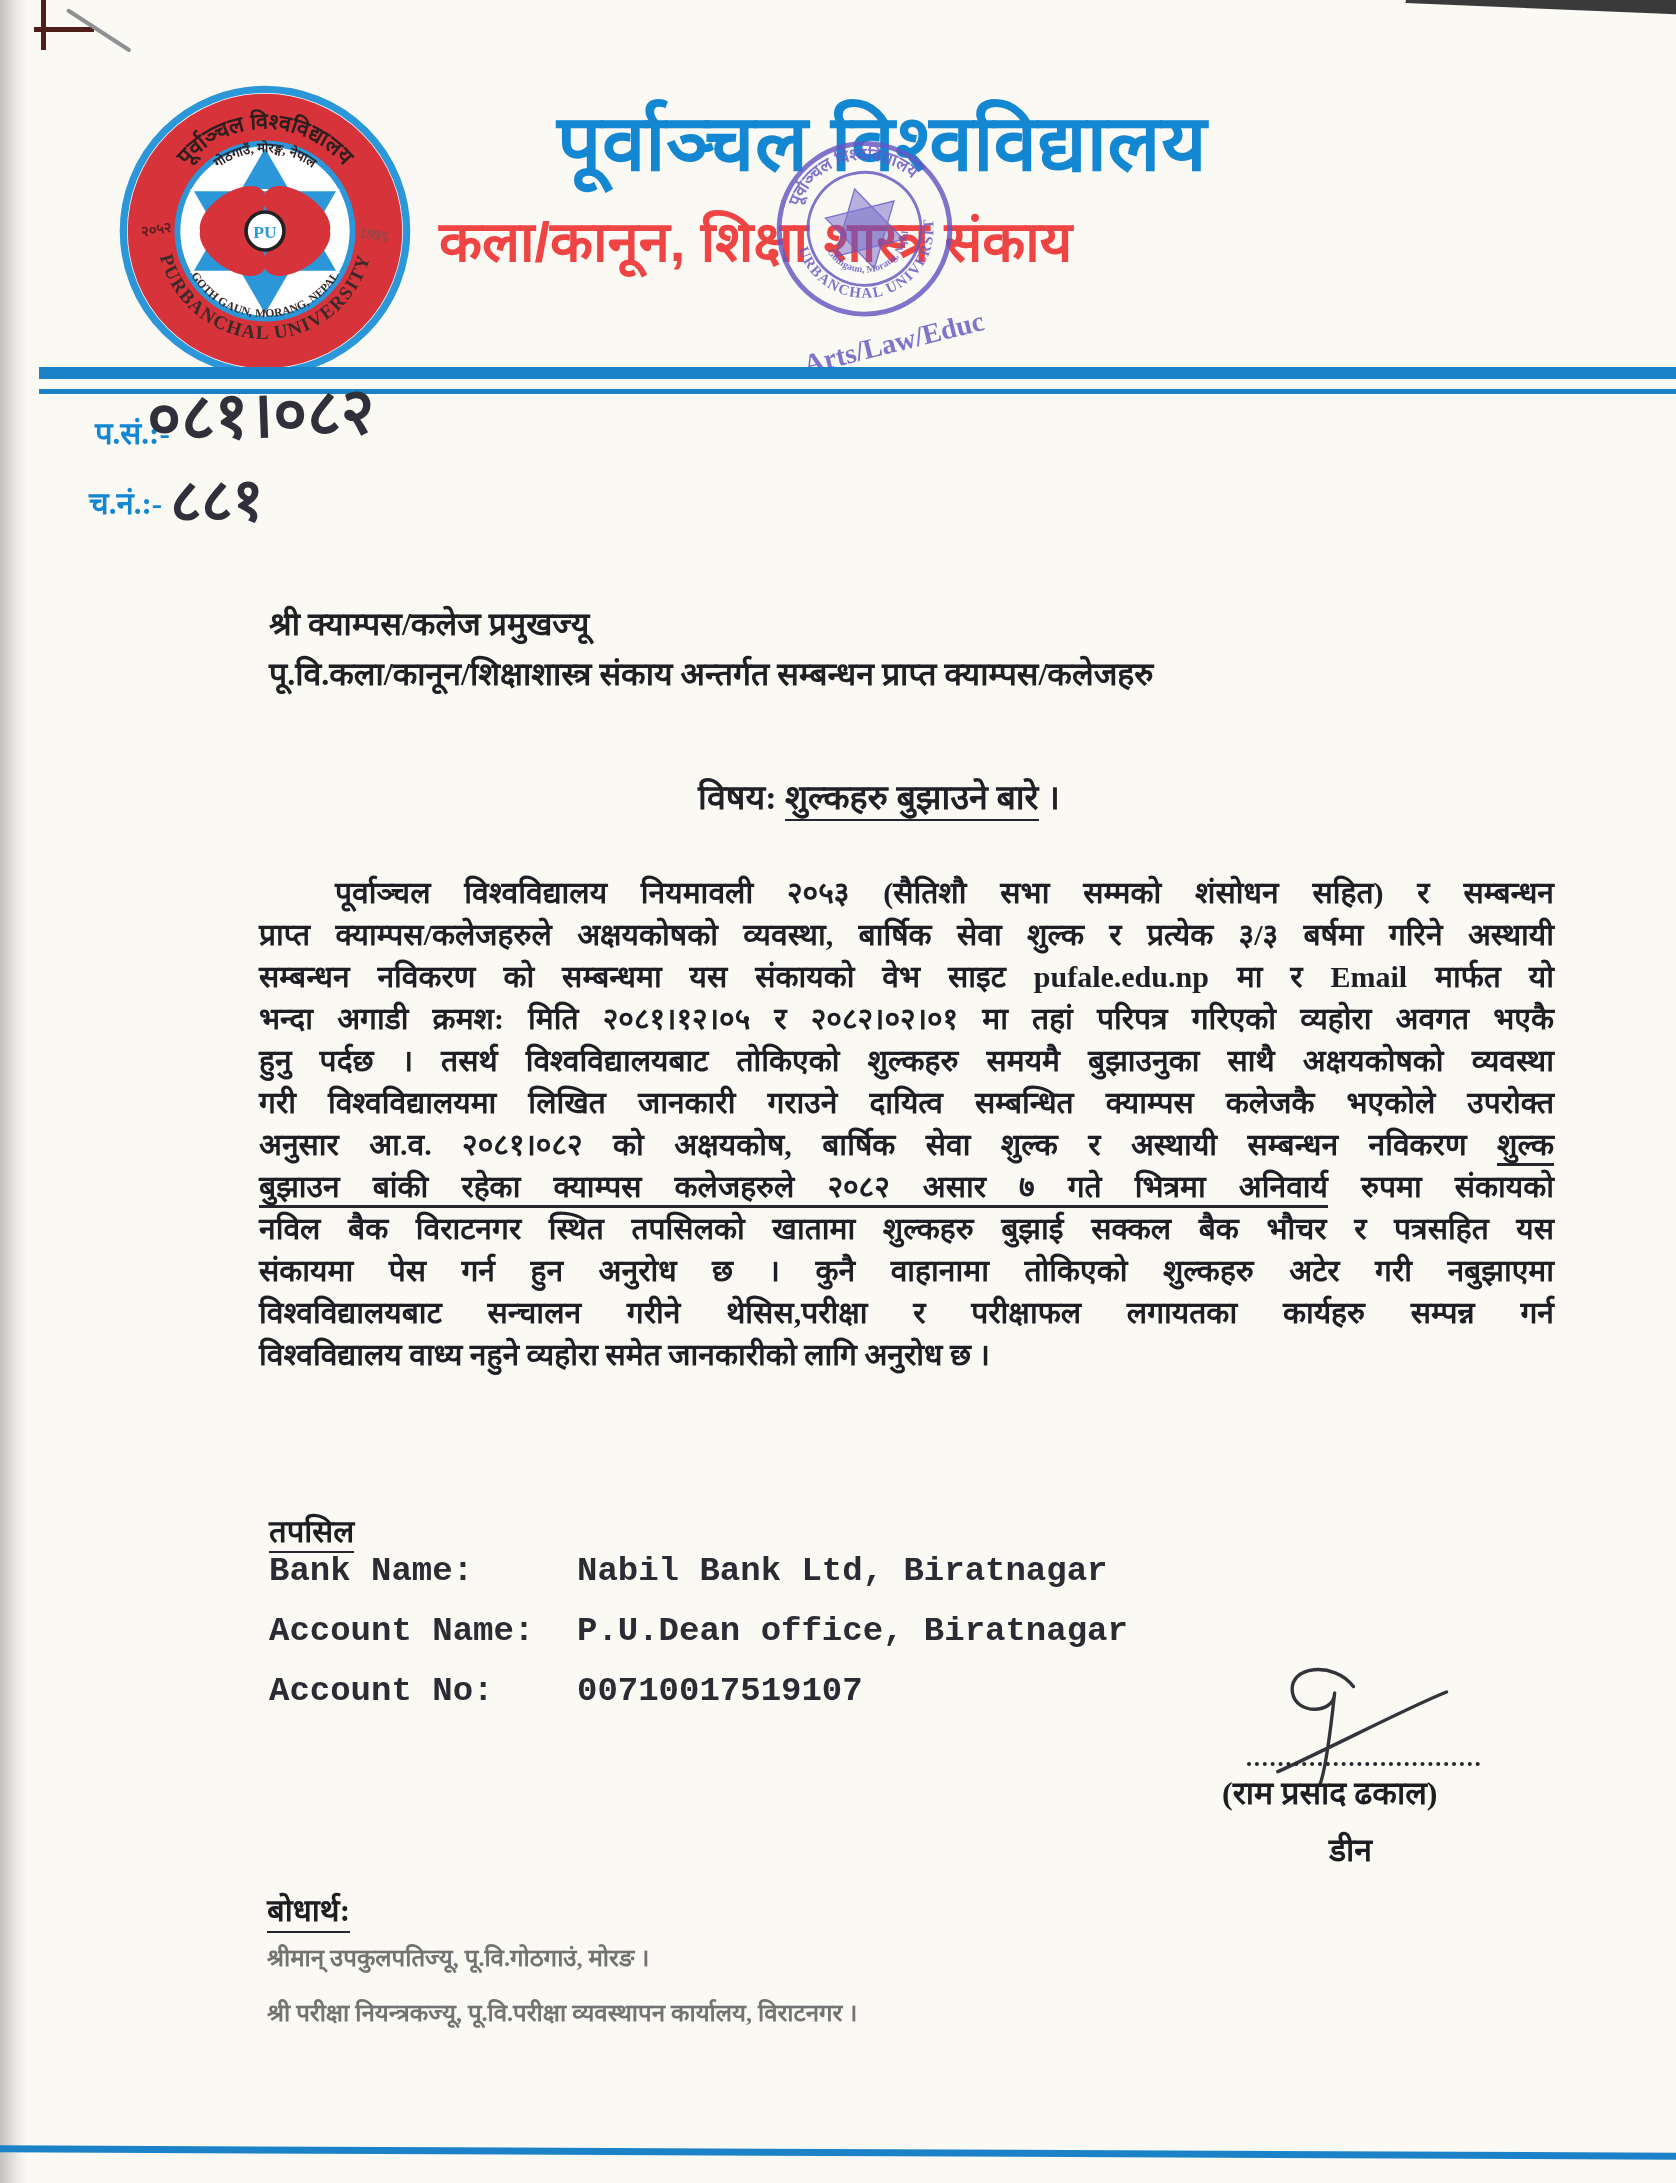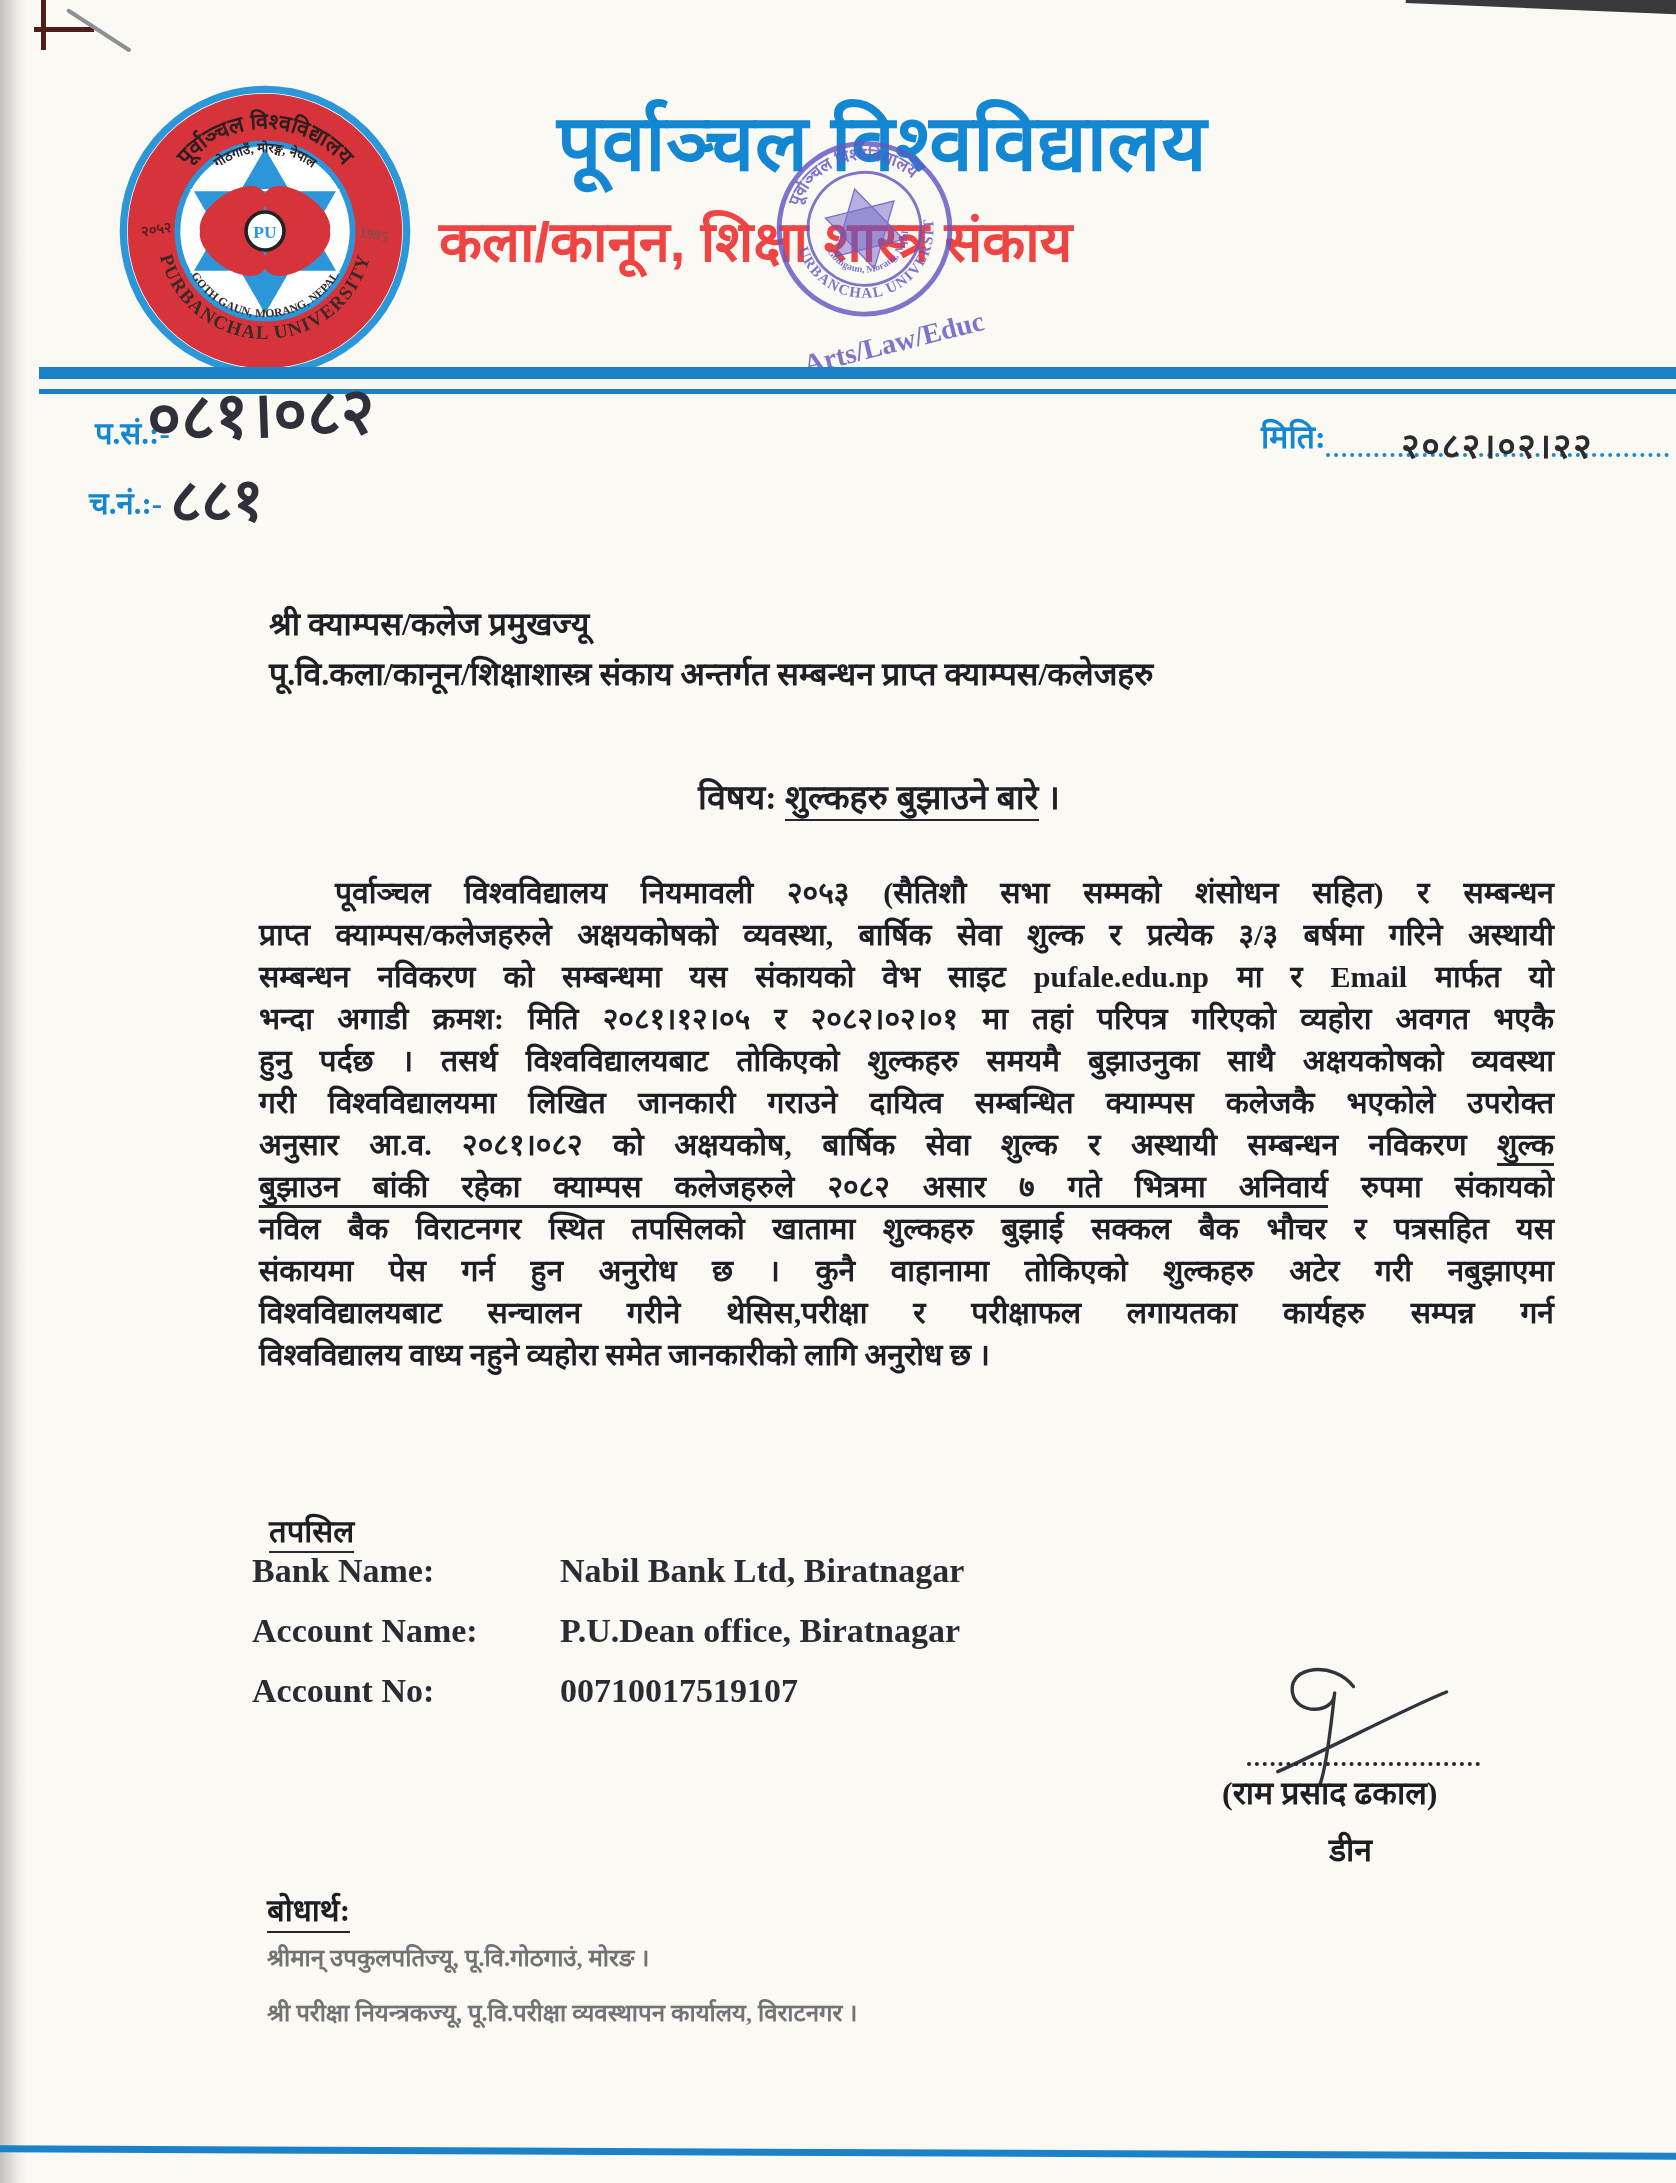--- a/index.html
+++ b/index.html
@@ -36,21 +36,21 @@
   #subject{left:203px;top:773px;width:1352px;text-align:center;font-size:34px;font-weight:700;color:#202026;}
   #subject .u{border-bottom:2.7px solid #26262c;padding-bottom:2.7px;}
   
   #body{left:259px;top:871px;width:1295px;font-size:30px;font-weight:700;color:#1e1e24;}
   .body-line{height:42px;text-align:justify;text-align-last:justify;white-space:nowrap;}
   .body-line:first-child{text-indent:76px;}
   .body-line:last-child{text-align-last:left;}
   .body-line .u{border-bottom:3.4px solid #26262c;padding-bottom:2px;}
   
   #annex-heading{left:269px;top:1509px;font-size:31px;font-weight:700;border-bottom:2.7px solid #26262c;padding-bottom:0;}
-  #bank{left:252px;top:1552px;font-family:Liberation Serif, serif;color:#2b2b33;}
+  #bank{left:269px;top:1552px;font-family:Liberation Mono, monospace;color:#2b2b33;}
   .bank-row{height:60px;font-size:34px;font-weight:700;white-space:nowrap;}
   .bank-label{display:inline-block;width:308px;}
   
   #sig-dots{left:1247px;top:1721px;width:233px;border-bottom:4.7px dotted #26262c;height:41px;}
   #sig-name{left:1222px;top:1770px;width:284px;font-size:32px;font-weight:700;white-space:nowrap;}
   #sig-title{left:1222px;top:1827px;width:257px;text-align:center;font-size:32px;font-weight:700;}
   #sig-scribble{left:1252px;top:1665px;}
   
   #cc-heading{left:267px;top:1888px;font-size:31px;font-weight:700;border-bottom:2.7px solid #26262c;padding-bottom:1.4px;}
   #cc-lines{left:267px;top:1931px;font-size:24px;font-weight:700;line-height:55px;color:#737373;white-space:nowrap;}
@@ -140,26 +140,20 @@
   </div>
 
   <div class="abs" id="rule-1"></div>
   <div class="abs" id="rule-2"></div>
 
   <div class="abs blue-label" id="ref-label">प.सं.:-</div>
   <div class="abs" id="ref-value">०८१।०८२</div>
   <div class="abs blue-label" id="serial-label">च.नं.:-</div>
   <div class="abs" id="serial-value">८८१</div>
 
-  <div class="abs" id="miti">
-    <span class="blue-label" id="miti-label">मिति:</span>
-    <span id="miti-dots">
-      <span id="miti-date">२०८२।०२।२२</span>
-    </span>
-  </div>
 
   <div class="abs" id="addressee">
       <div class="text-line">श्री क्याम्पस/कलेज प्रमुखज्यू</div>
       <div class="text-line">पू.वि.कला/कानून/शिक्षाशास्त्र संकाय अन्तर्गत सम्बन्धन प्राप्त क्याम्पस/कलेजहरु</div>
     </div>
 
   <div class="abs" id="subject">
     <span>विषय: </span><span class="u">शुल्कहरु बुझाउने बारे</span><span> ।</span>
   </div>
 

